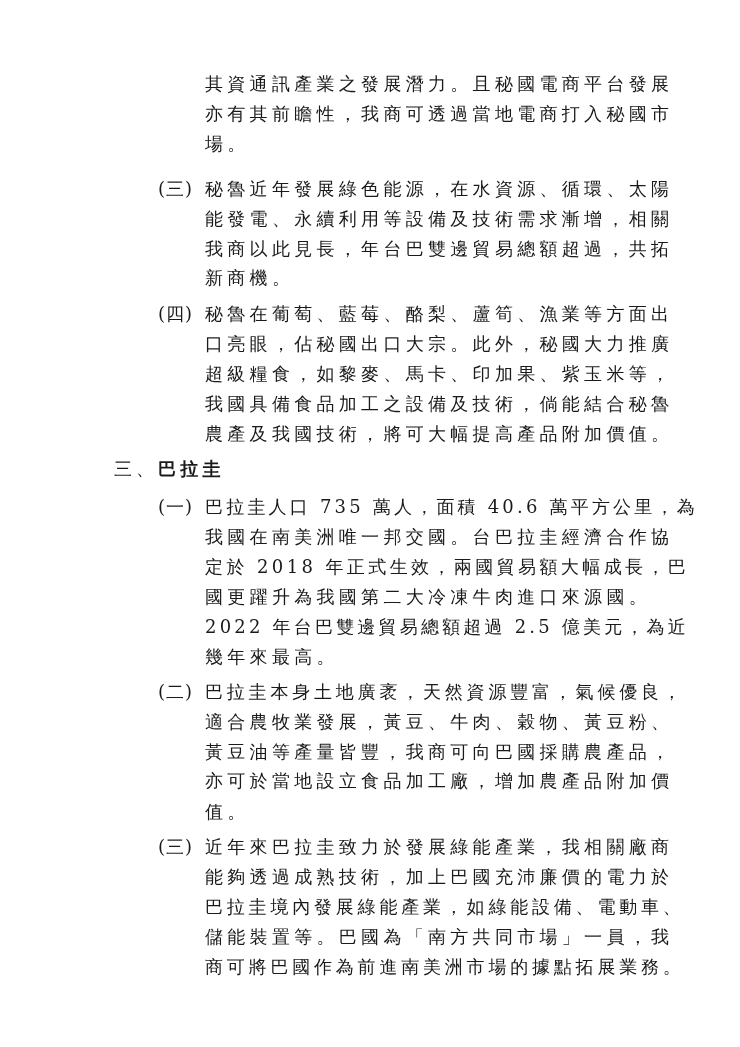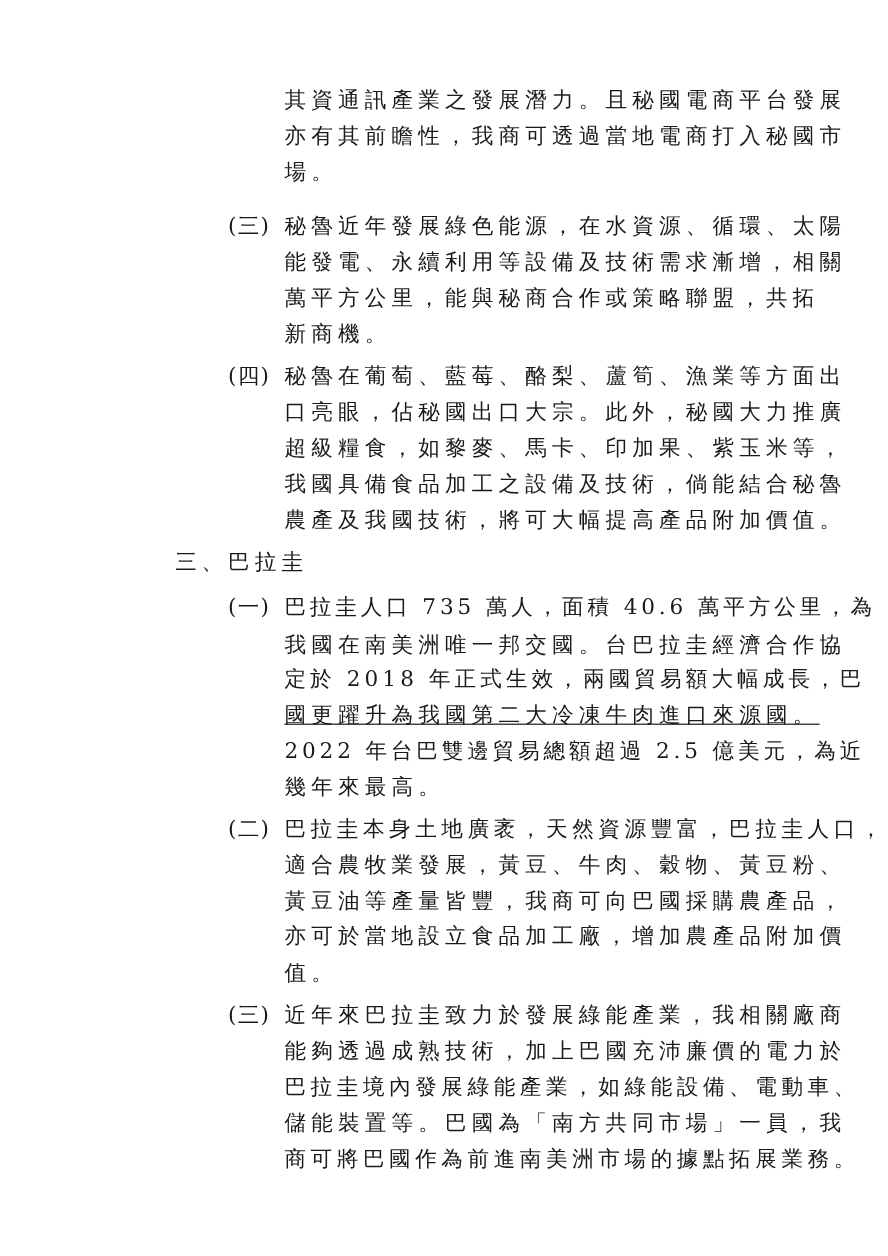--- a/index.html
+++ b/index.html
@@ -13,21 +13,20 @@
       position: relative;
       overflow: hidden;
       font-family: "DejaVu Serif", "Liberation Serif", serif;
       color: #1a1a1a;
     }
     .page {
       position: absolute;
       left: 0; top: 0;
       width: 680px;
       height: 1047px;
-      margin-left: 32px;
     }
     .line {
       position: absolute;
       font-size: 18px;
       line-height: 22px;
       white-space: nowrap;
       letter-spacing: 4.3px;
     }
     .label {
       position: absolute;
@@ -48,51 +47,51 @@
   <div class="para">
     <div class="line" style="left:205px; top:73px;">其資通訊產業之發展潛力。且秘國電商平台發展</div>
     <div class="line" style="left:205px; top:103px;">亦有其前瞻性，我商可透過當地電商打入秘國市</div>
     <div class="line" style="left:205px; top:133px;">場。</div>
   </div>
 
   <div class="para">
     <div class="label" style="left:158px; top:178px;">(三)</div>
     <div class="line" style="left:205px; top:178px;">秘魯近年發展綠色能源，在水資源、循環、太陽</div>
     <div class="line" style="left:205px; top:208px;">能發電、永續利用等設備及技術需求漸增，相關</div>
-    <div class="line" style="left:205px; top:238px;">萬平方公里，能與秘商合作或策略聯盟，共拓</div>
-    <div class="line" style="left:205px; top:268px;">新商機。</div>
+    <div class="line" style="left:205px; top:238px;">我商以此見長，年台巴雙邊貿易總額超過，共拓</div>
+    <div class="line" style="left:205px; top:268px;font-family:Liberation Mono, monospace;">新商機。</div>
   </div>
 
   <div class="para">
     <div class="label" style="left:158px; top:303px;">(四)</div>
     <div class="line" style="left:205px; top:303px;text-align:center;">秘魯在葡萄、藍莓、酪梨、蘆筍、漁業等方面出</div>
     <div class="line" style="left:205px; top:333px;">口亮眼，佔秘國出口大宗。此外，秘國大力推廣</div>
     <div class="line" style="left:205px; top:363px;">超級糧食，如黎麥、馬卡、印加果、紫玉米等，</div>
     <div class="line" style="left:205px; top:393px;">我國具備食品加工之設備及技術，倘能結合秘魯</div>
     <div class="line" style="left:205px; top:423px;">農產及我國技術，將可大幅提高產品附加價值。</div>
   </div>
 
   <div class="para">
     <div class="label" style="left:114px; top:458px; letter-spacing:4px;">三、</div>
-    <div class="line" style="left:158px; top:458px;">巴拉圭</div>
+    <div class="line" style="left:158px; top:458px;font-weight:bold;">巴拉圭</div>
   </div>
 
   <div class="para">
     <div class="label" style="left:158px; top:496px;">(一)</div>
     <div class="line" style="left:205px; top:496px; letter-spacing:3.2px;">巴拉圭人口 735 萬人，面積 40.6 萬平方公里，為</div>
     <div class="line" style="left:205px; top:526px;font-family:Liberation Serif, serif;">我國在南美洲唯一邦交國。台巴拉圭經濟合作協</div>
     <div class="line" style="left:205px; top:556px; letter-spacing:3.4px;">定於 2018 年正式生效，兩國貿易額大幅成長，巴</div>
-    <div class="line" style="left:205px; top:586px;text-decoration:underline;">國更躍升為我國第二大冷凍牛肉進口來源國。</div>
+    <div class="line" style="left:205px; top:586px;">國更躍升為我國第二大冷凍牛肉進口來源國。</div>
     <div class="line" style="left:205px; top:616px; letter-spacing:3.2px;">2022 年台巴雙邊貿易總額超過 2.5 億美元，為近</div>
     <div class="line" style="left:205px; top:646px;text-align:center;">幾年來最高。</div>
   </div>
 
   <div class="para">
     <div class="label" style="left:158px; top:681px;">(二)</div>
-    <div class="line" style="left:205px; top:681px; letter-spacing:3.8px;">巴拉圭本身土地廣袤，天然資源豐富，巴拉圭人口，</div>
+    <div class="line" style="left:205px; top:681px; letter-spacing:3.8px;">巴拉圭本身土地廣袤，天然資源豐富，氣候優良，</div>
     <div class="line" style="left:205px; top:711px;">適合農牧業發展，黃豆、牛肉、穀物、黃豆粉、</div>
     <div class="line" style="left:205px; top:741px;">黃豆油等產量皆豐，我商可向巴國採購農產品，</div>
     <div class="line" style="left:205px; top:771px;font-family:Liberation Mono, monospace;">亦可於當地設立食品加工廠，增加農產品附加價</div>
     <div class="line" style="left:205px; top:801px;">值。</div>
   </div>
 
   <div class="para">
     <div class="label" style="left:158px; top:836px;">(三)</div>
     <div class="line" style="left:205px; top:836px;">近年來巴拉圭致力於發展綠能產業，我相關廠商</div>
     <div class="line" style="left:205px; top:866px;">能夠透過成熟技術，加上巴國充沛廉價的電力於</div>

